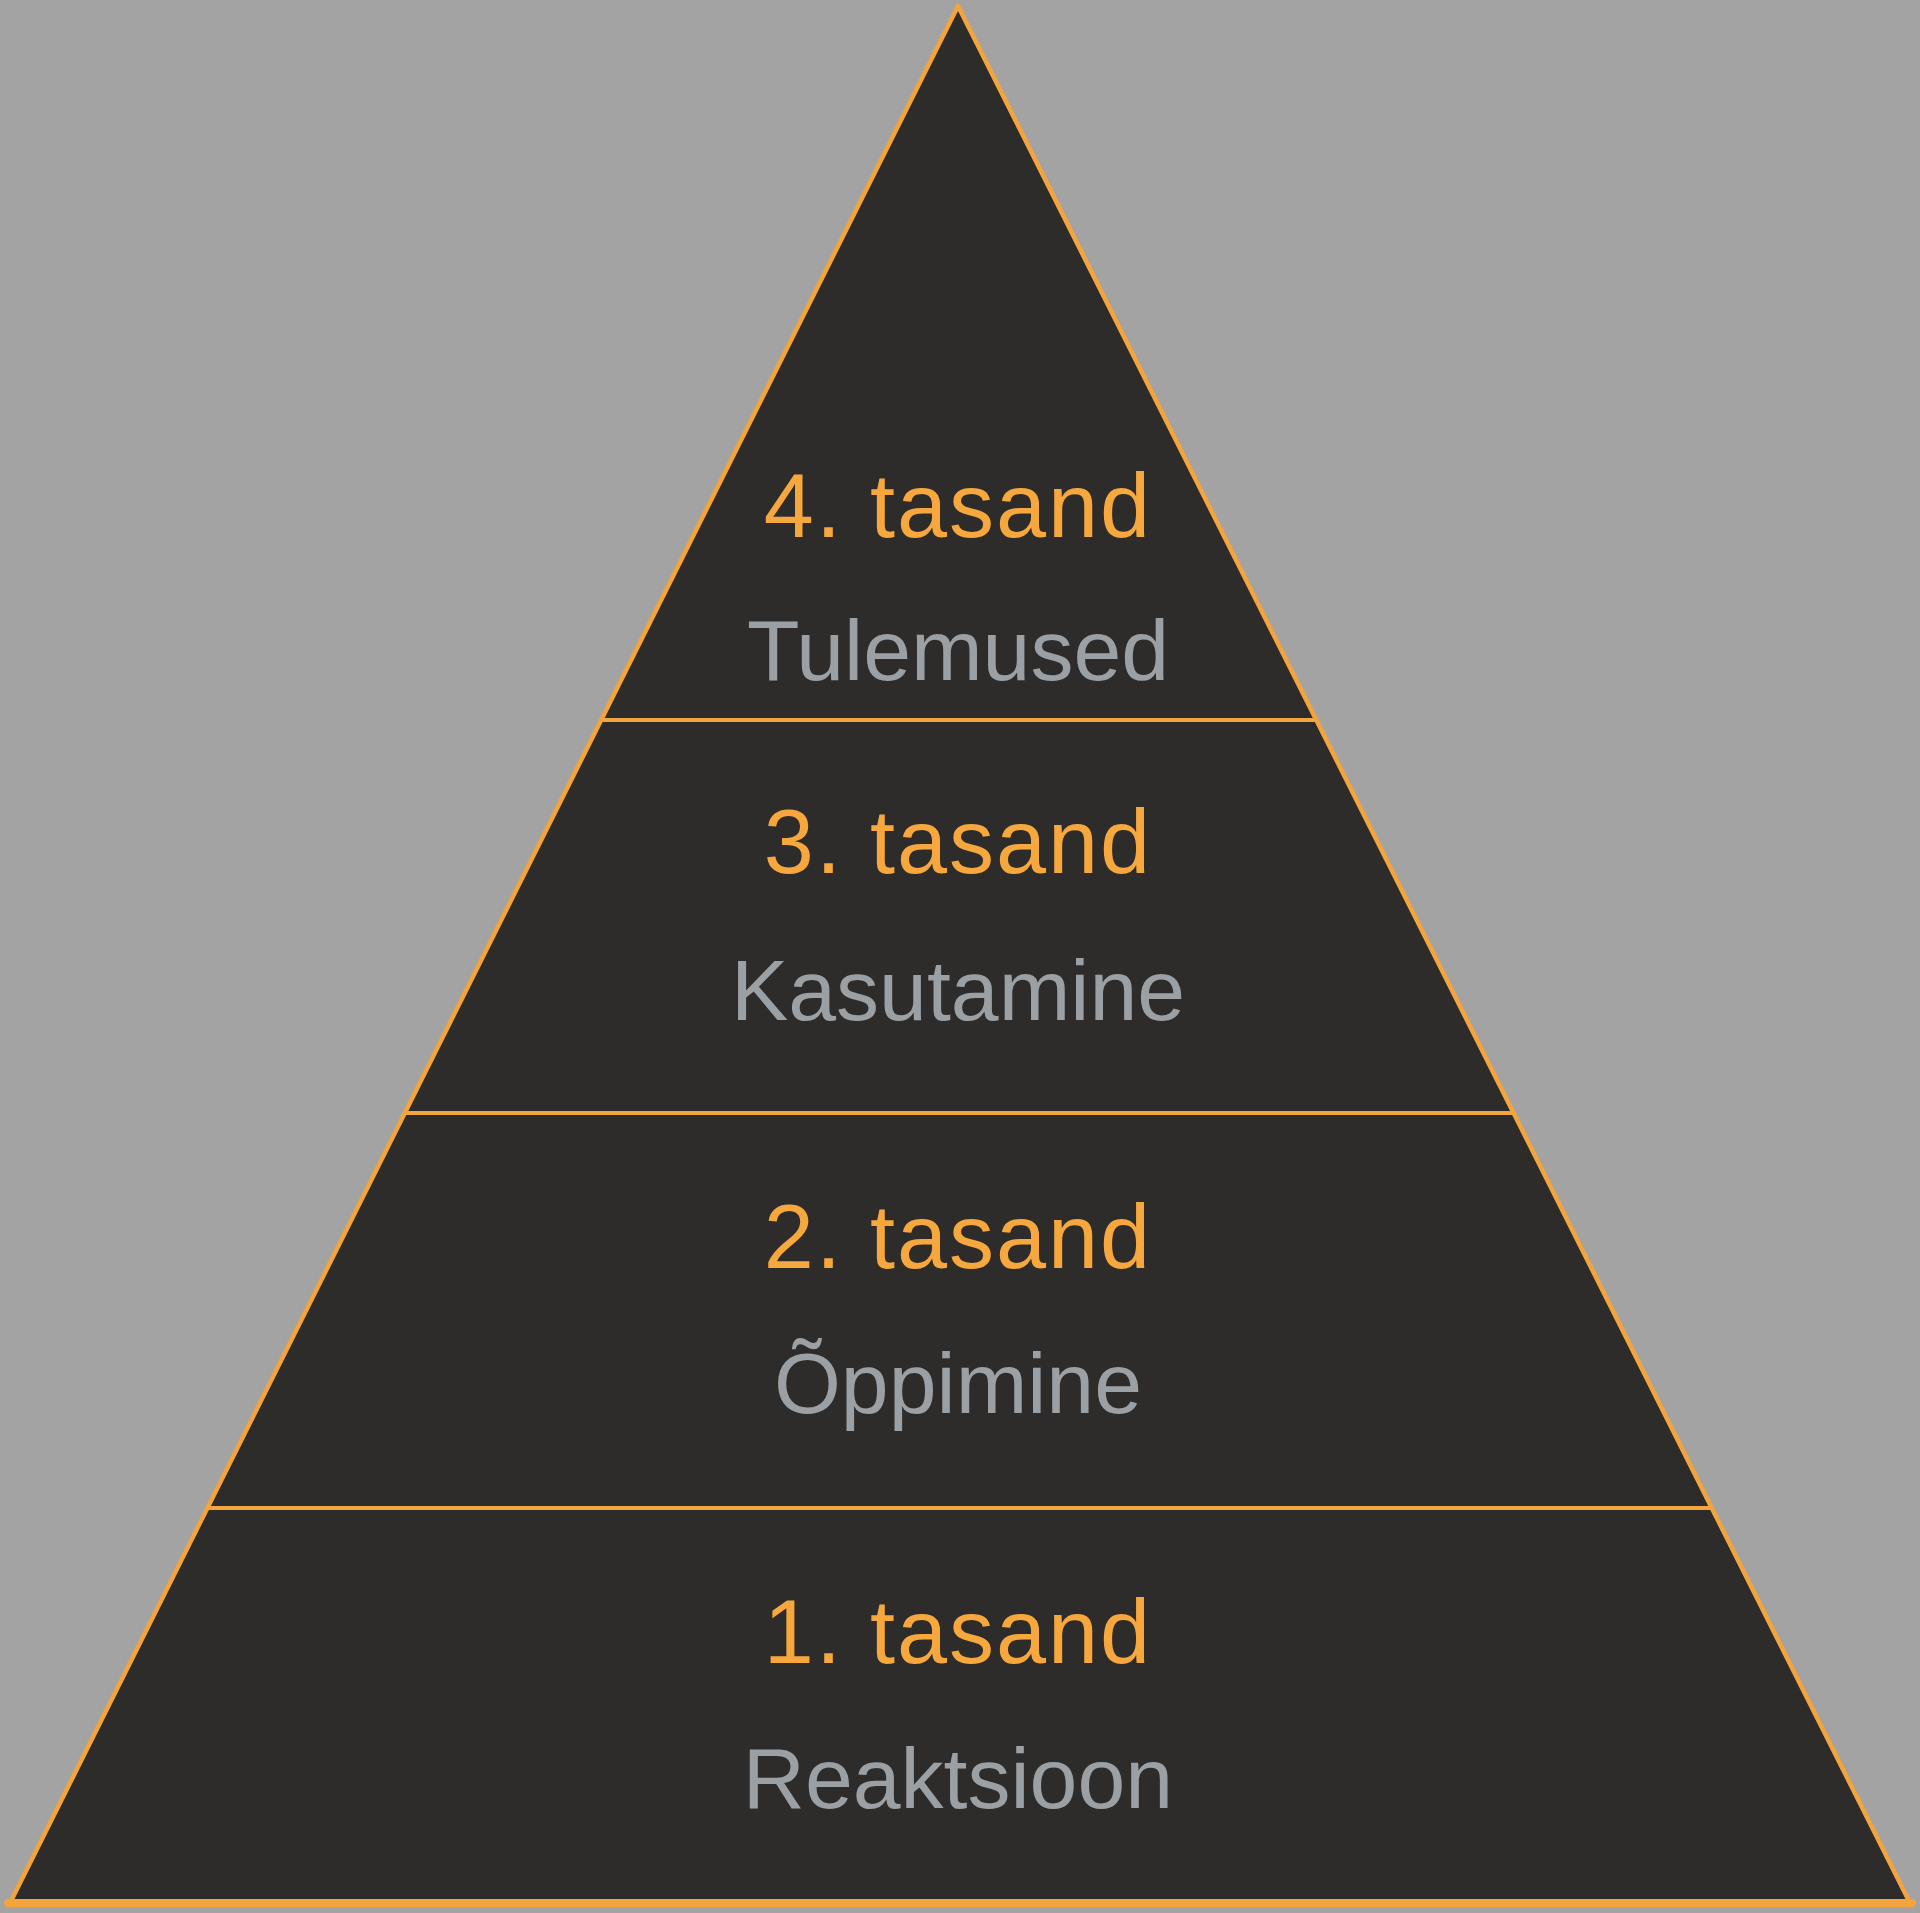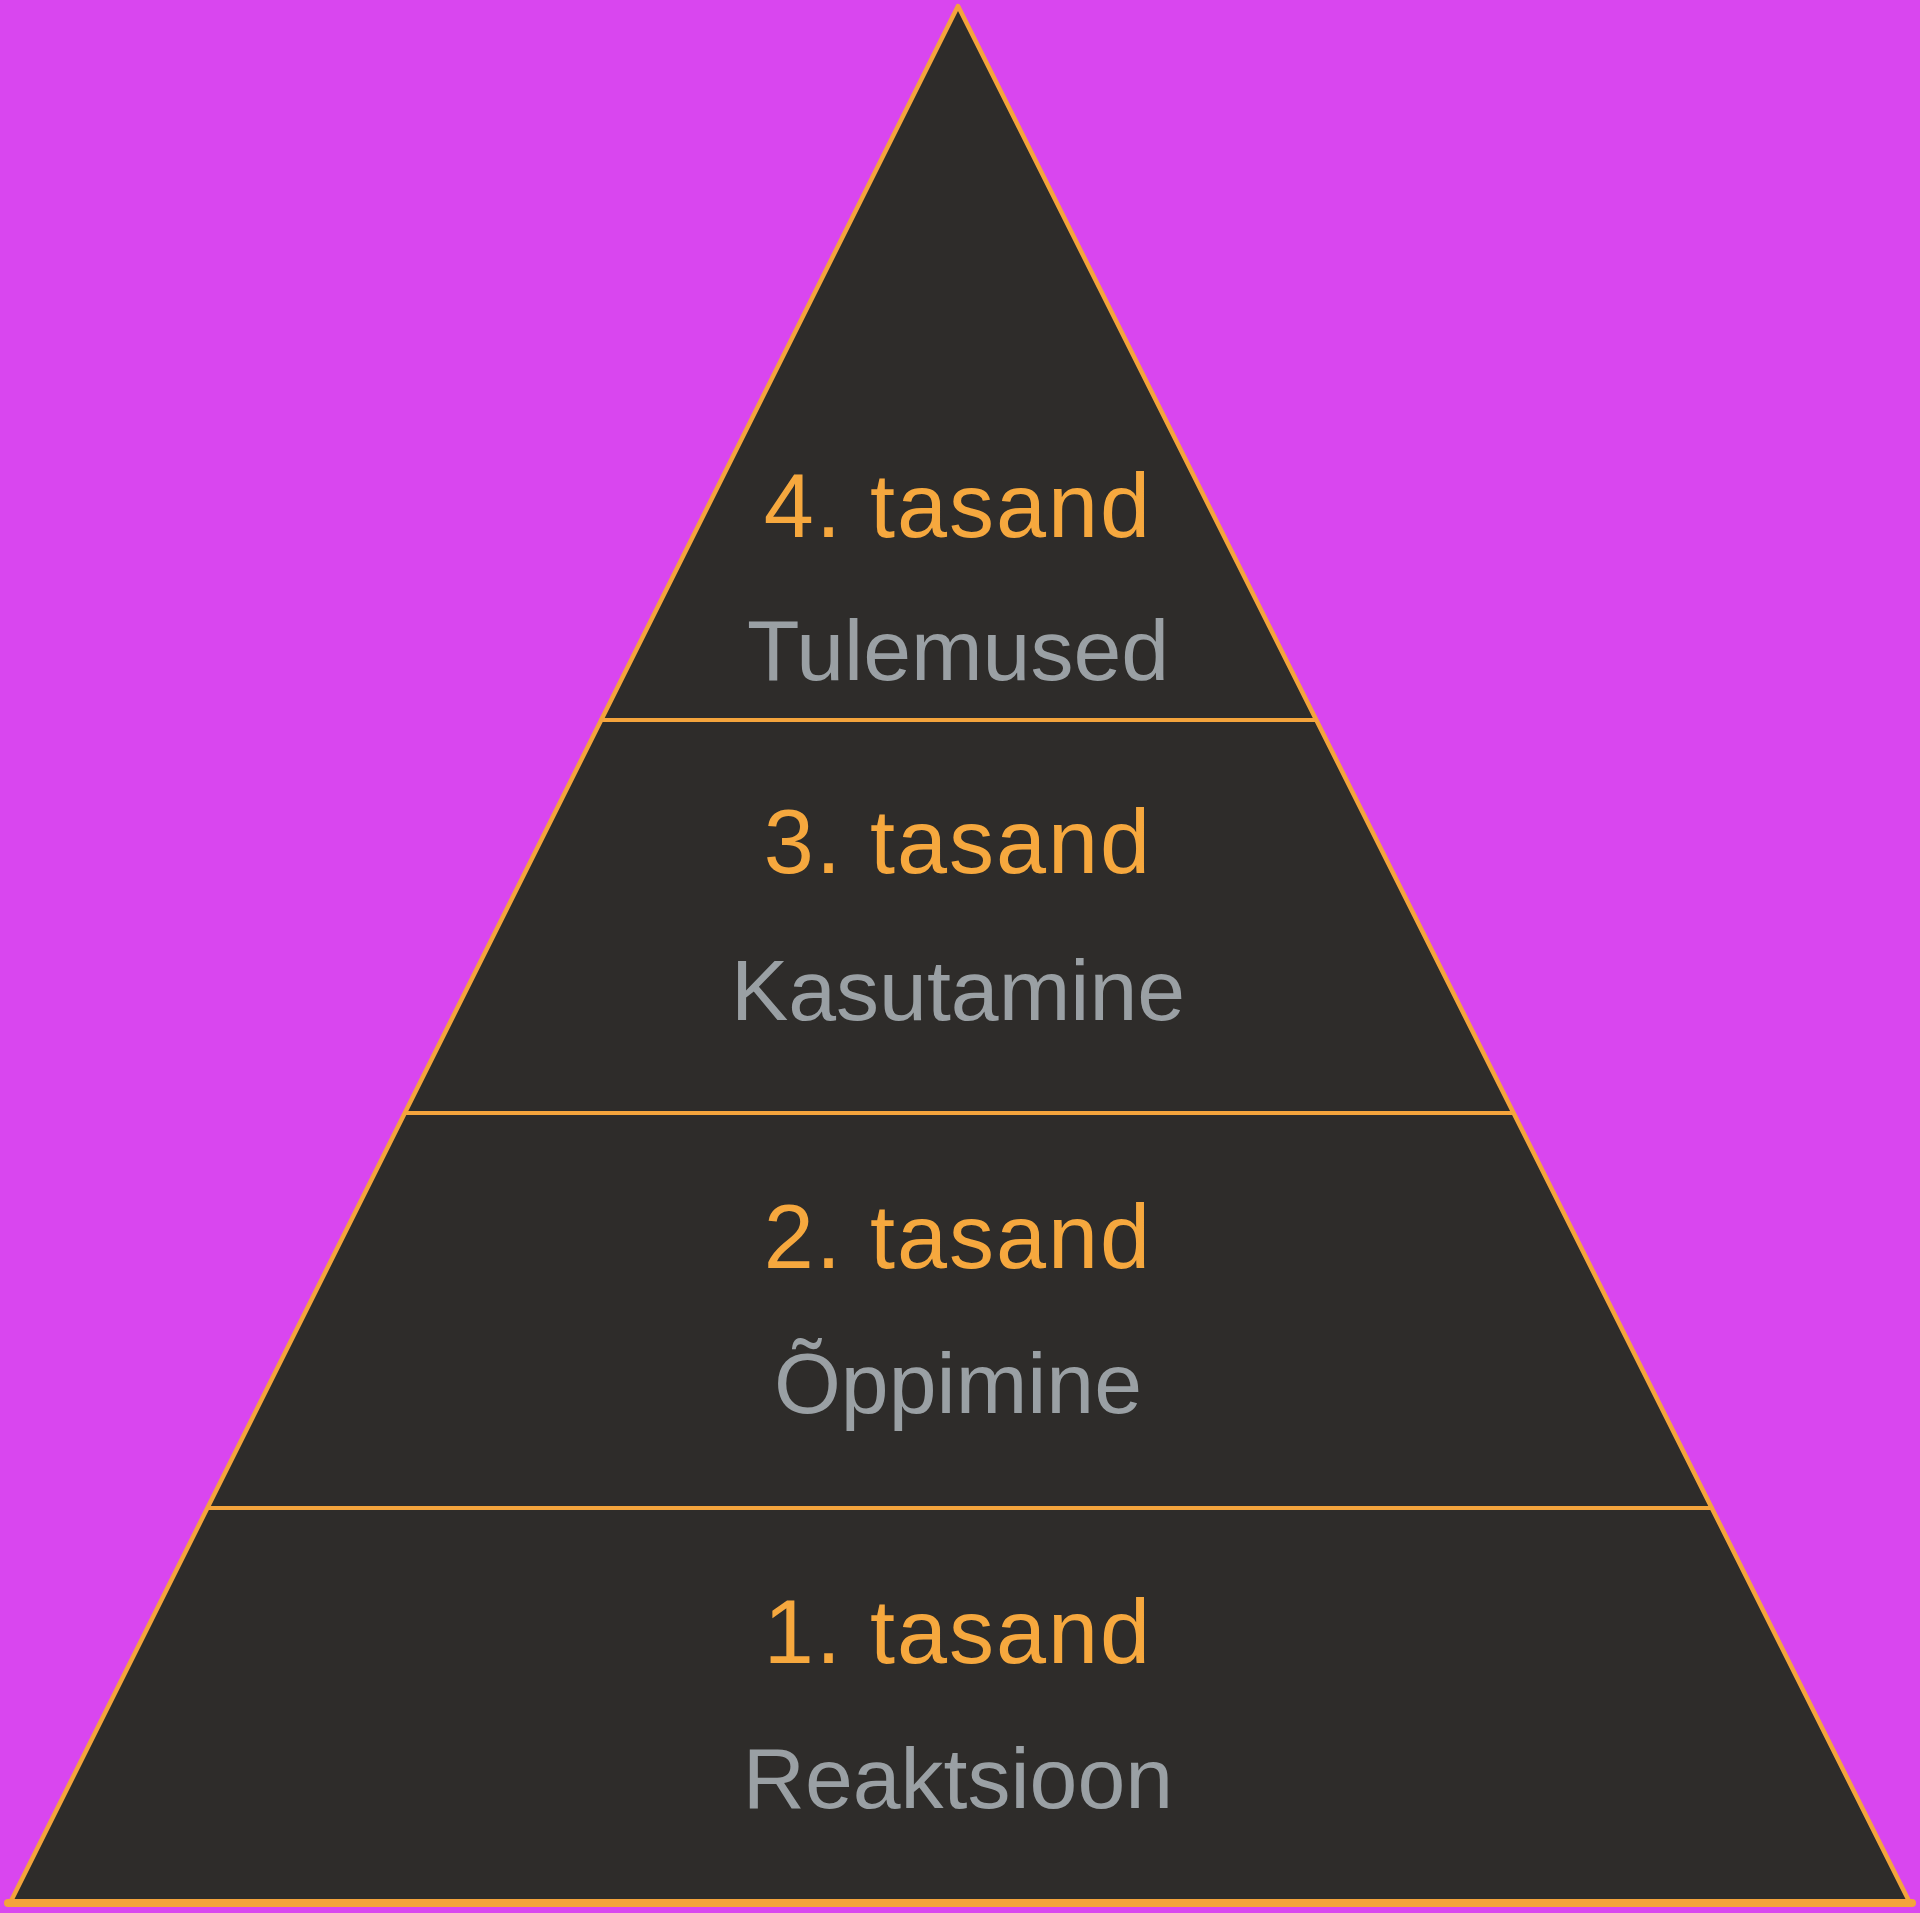--- a/index.html
+++ b/index.html
@@ -7,21 +7,21 @@
     padding: 0;
     background: #000000;
     width: 1920px;
     height: 1913px;
     overflow: hidden;
   }
   .canvas {
     position: relative;
     width: 1920px;
     height: 1913px;
-    background: #d946ef;
+    background: #a3a3a3;
   }
   svg.pyramid {
     display: block;
     width: 1920px;
     height: 1913px;
     font-family: "Liberation Sans", "DejaVu Sans", sans-serif;
   }
   .pyramid-shape {
     fill: #2e2c2a;
     stroke: #f4a43c;

